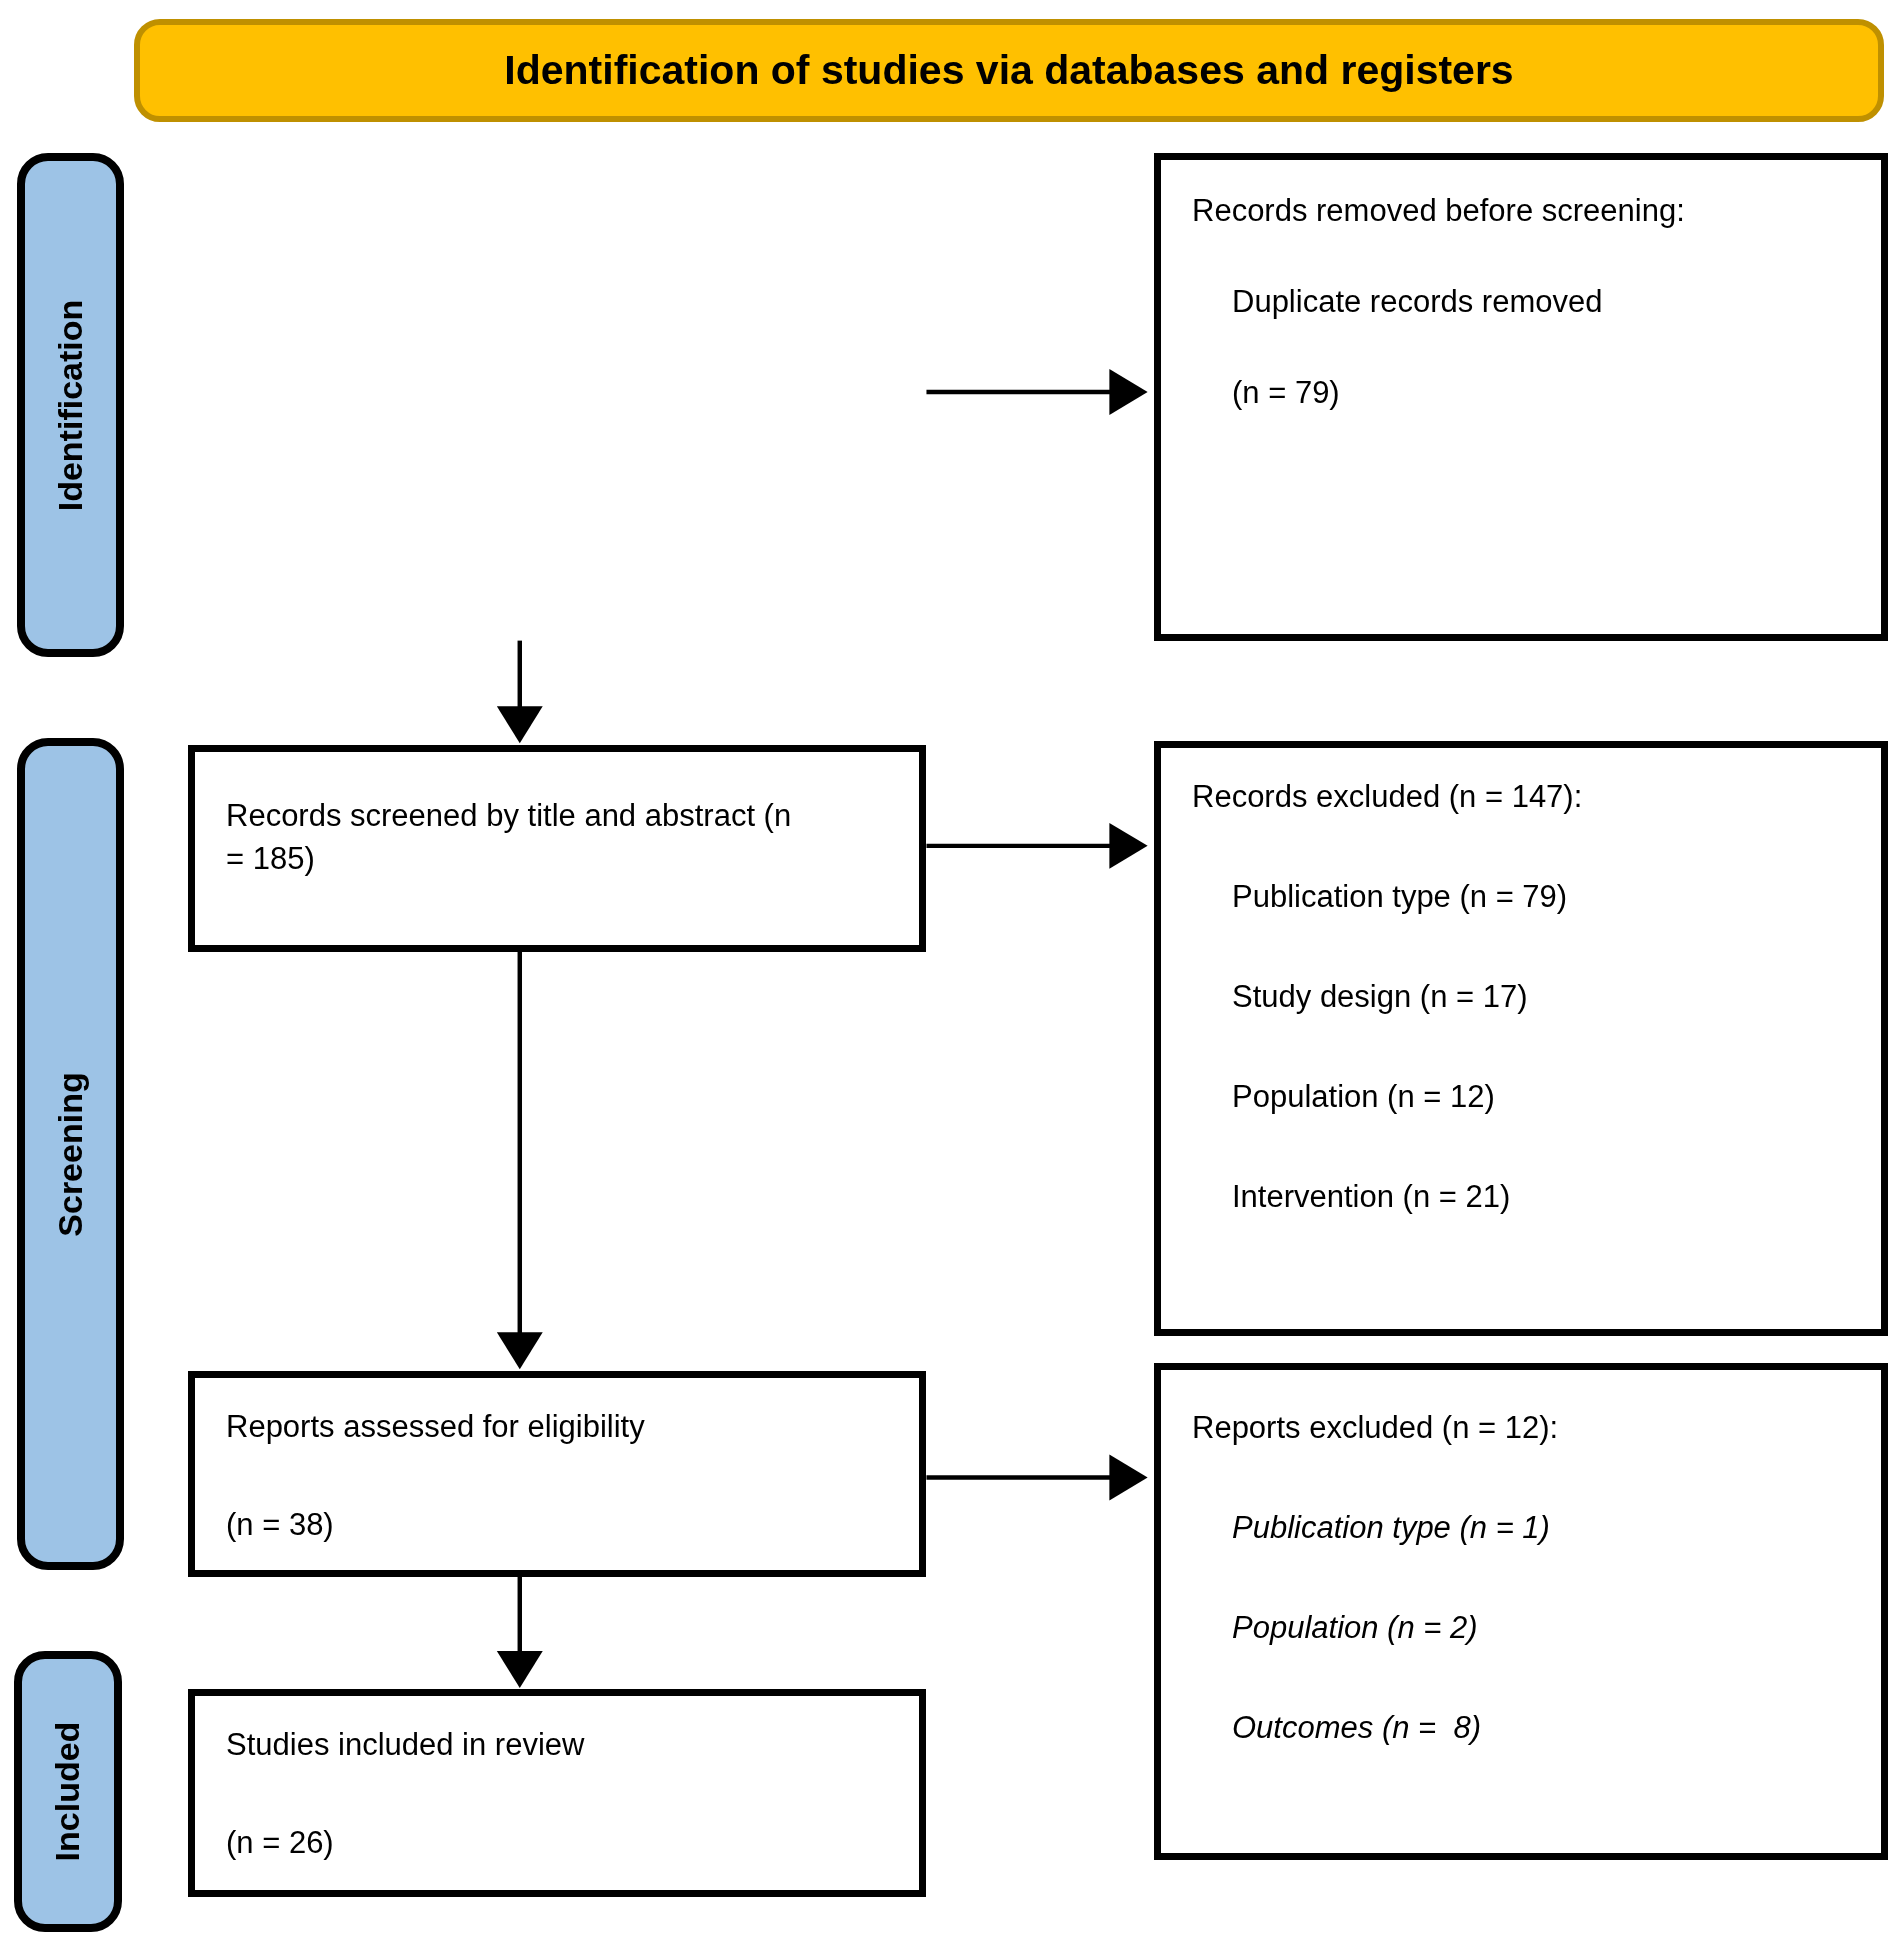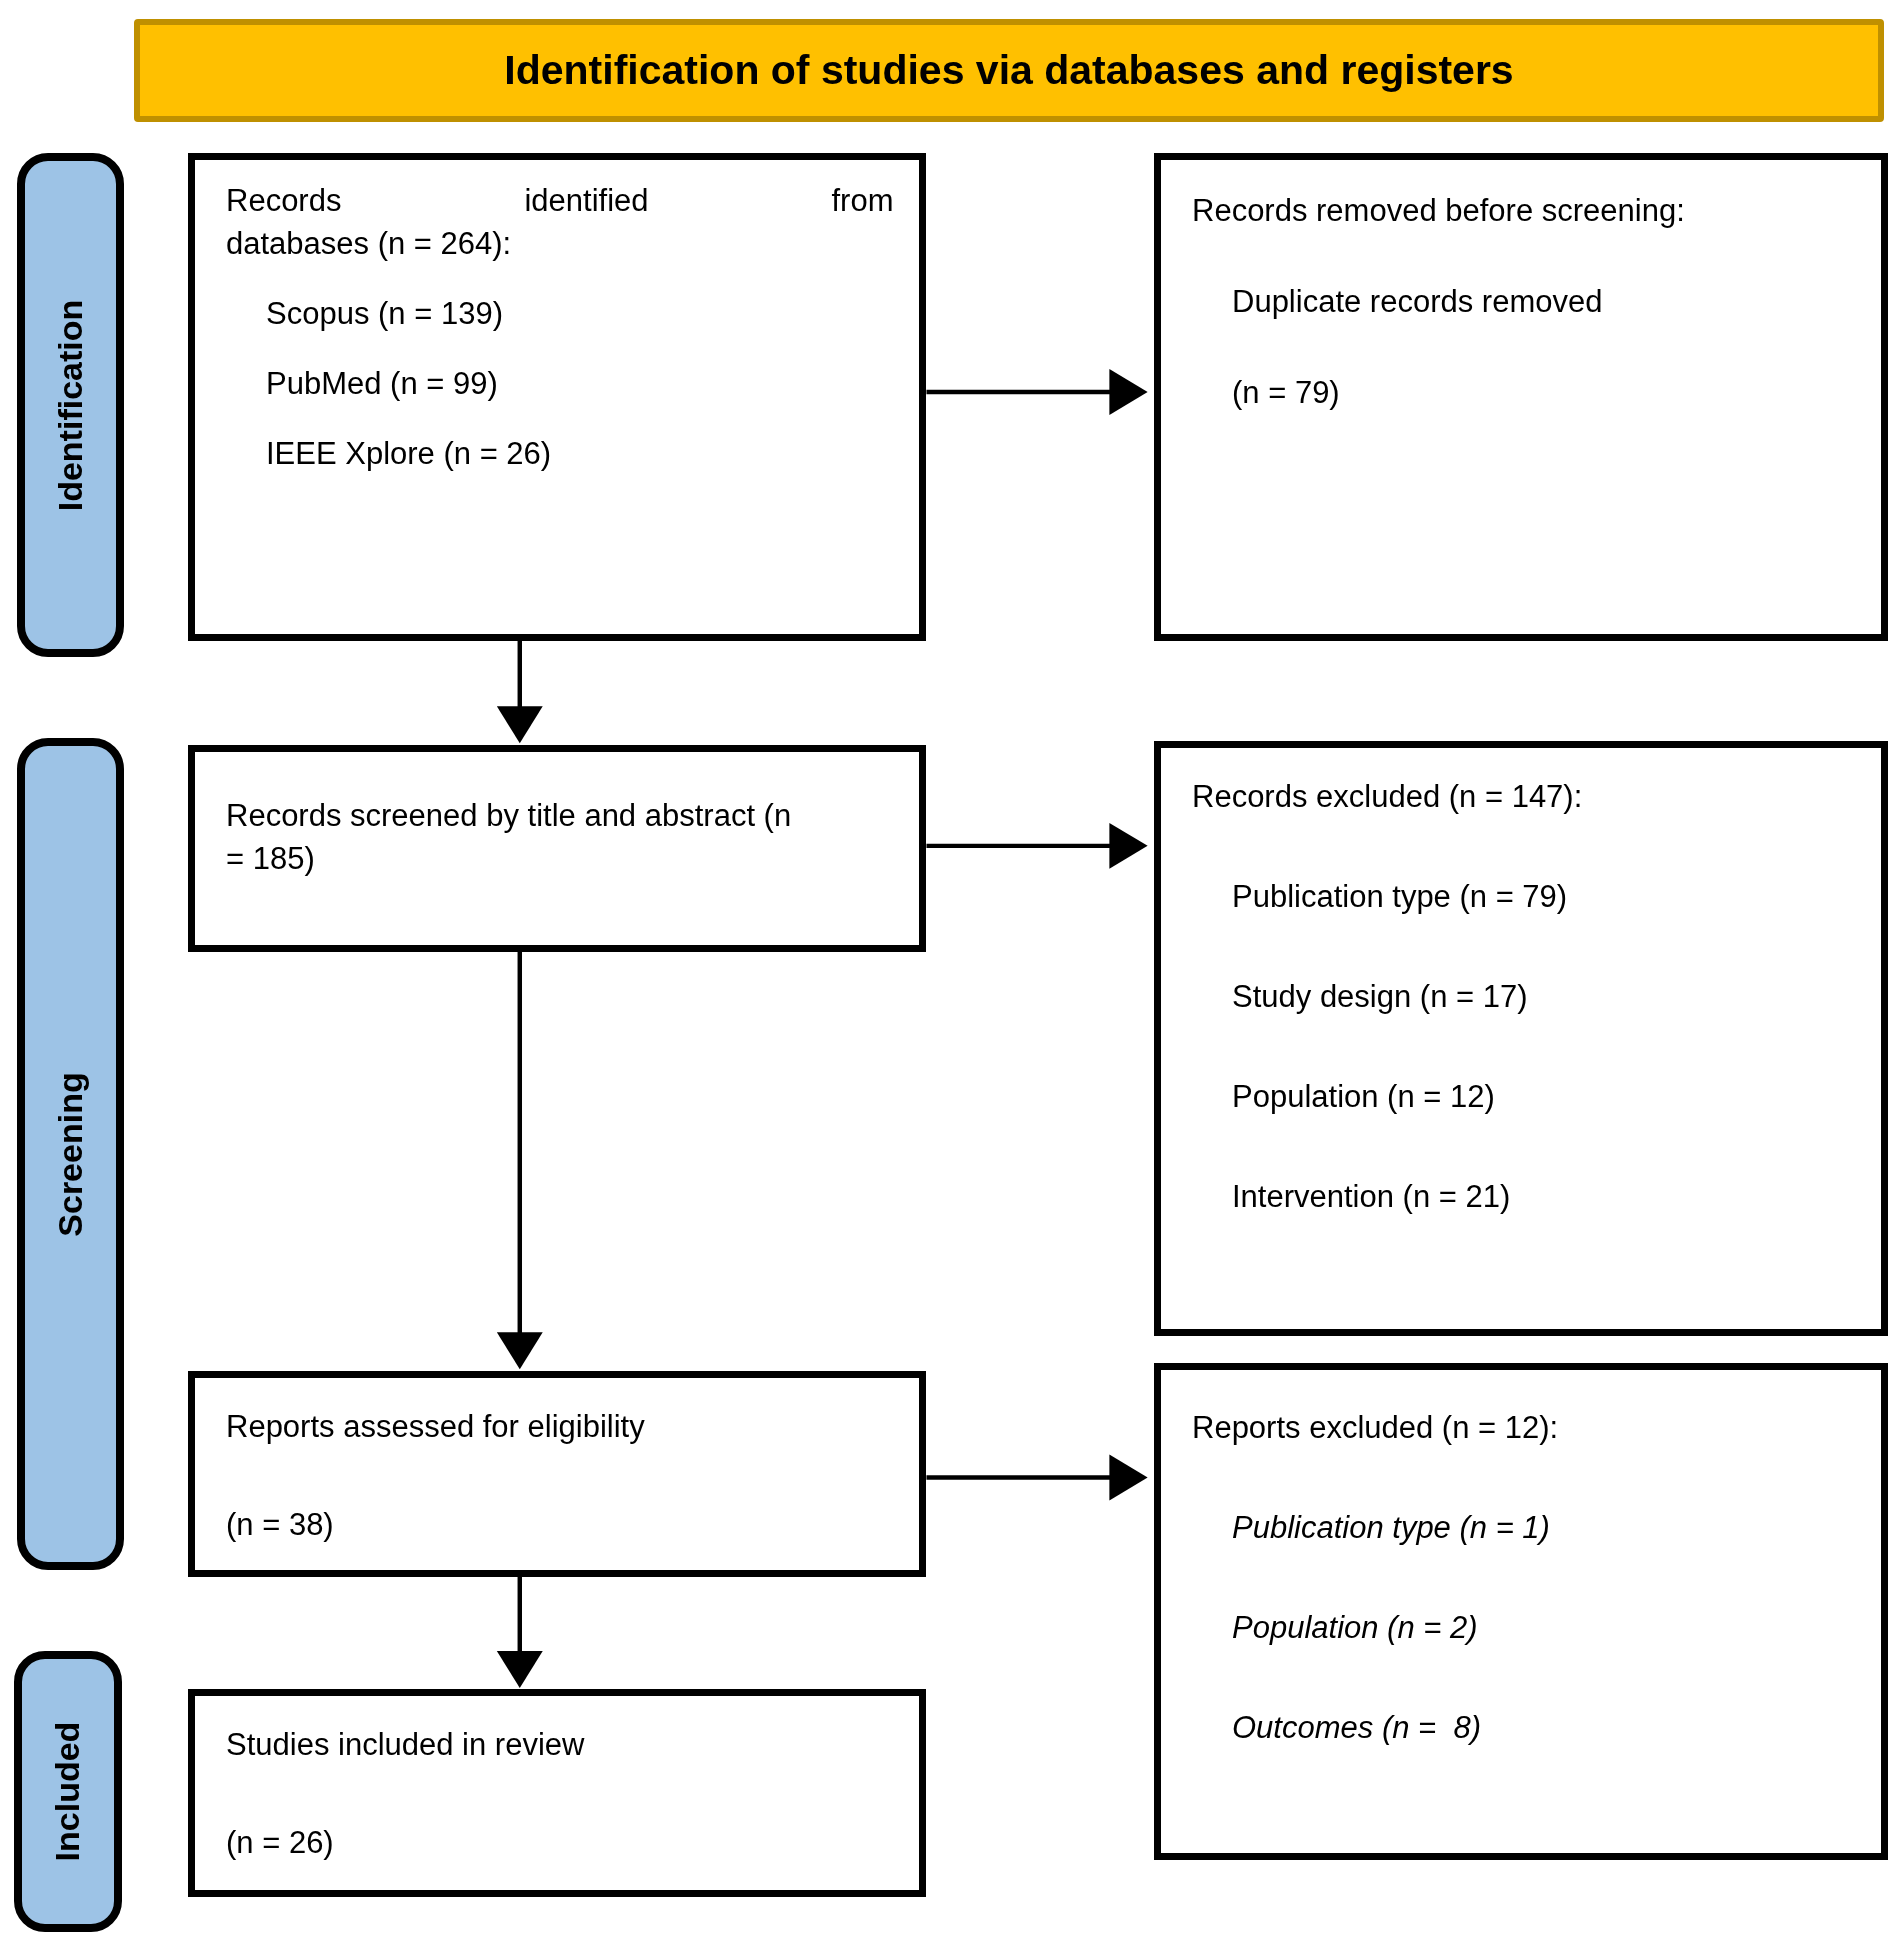--- a/index.html
+++ b/index.html
@@ -13,21 +13,21 @@
     overflow: hidden;
   }
 
   
   .banner {
     position: absolute;
     left: 134px; top: 19px;
     width: 1750px; height: 103px;
     background: #FFC000;
     border: 6.4px solid #BF9000;
-    border-radius: 4px;
+    border-radius: 26px;
     box-sizing: border-box;
     display: flex; align-items: center; justify-content: center;
   }
   .banner span {
     font-size: 41px; font-weight: bold; color: #000000;
     white-space: nowrap;
   }
 
   
   .stage {
@@ -116,27 +116,20 @@
   <div class="stage stage-identification">
     <span class="vtext">Identification</span>
   </div>
   <div class="stage stage-screening">
     <span class="vtext">Screening</span>
   </div>
   <div class="stage stage-included">
     <span class="vtext">Included</span>
   </div>
 
-  <div class="box box-identified">
-    <p class="title jline">Records identified from</p>
-    <p class="title">databases (n = 264):</p>
-    <p class="item">Scopus (n = 139)</p>
-    <p class="item">PubMed (n = 99)</p>
-    <p class="item">IEEE Xplore (n = 26)</p>
-  </div>
 
   <div class="box box-removed">
     <p class="title">Records removed before screening:</p>
     <p class="item">Duplicate records removed</p>
     <p class="item">(n = 79)</p>
   </div>
 
   <div class="box box-screened">
     <p class="title">Records screened by title and abstract (n = 185)</p>
   </div>

